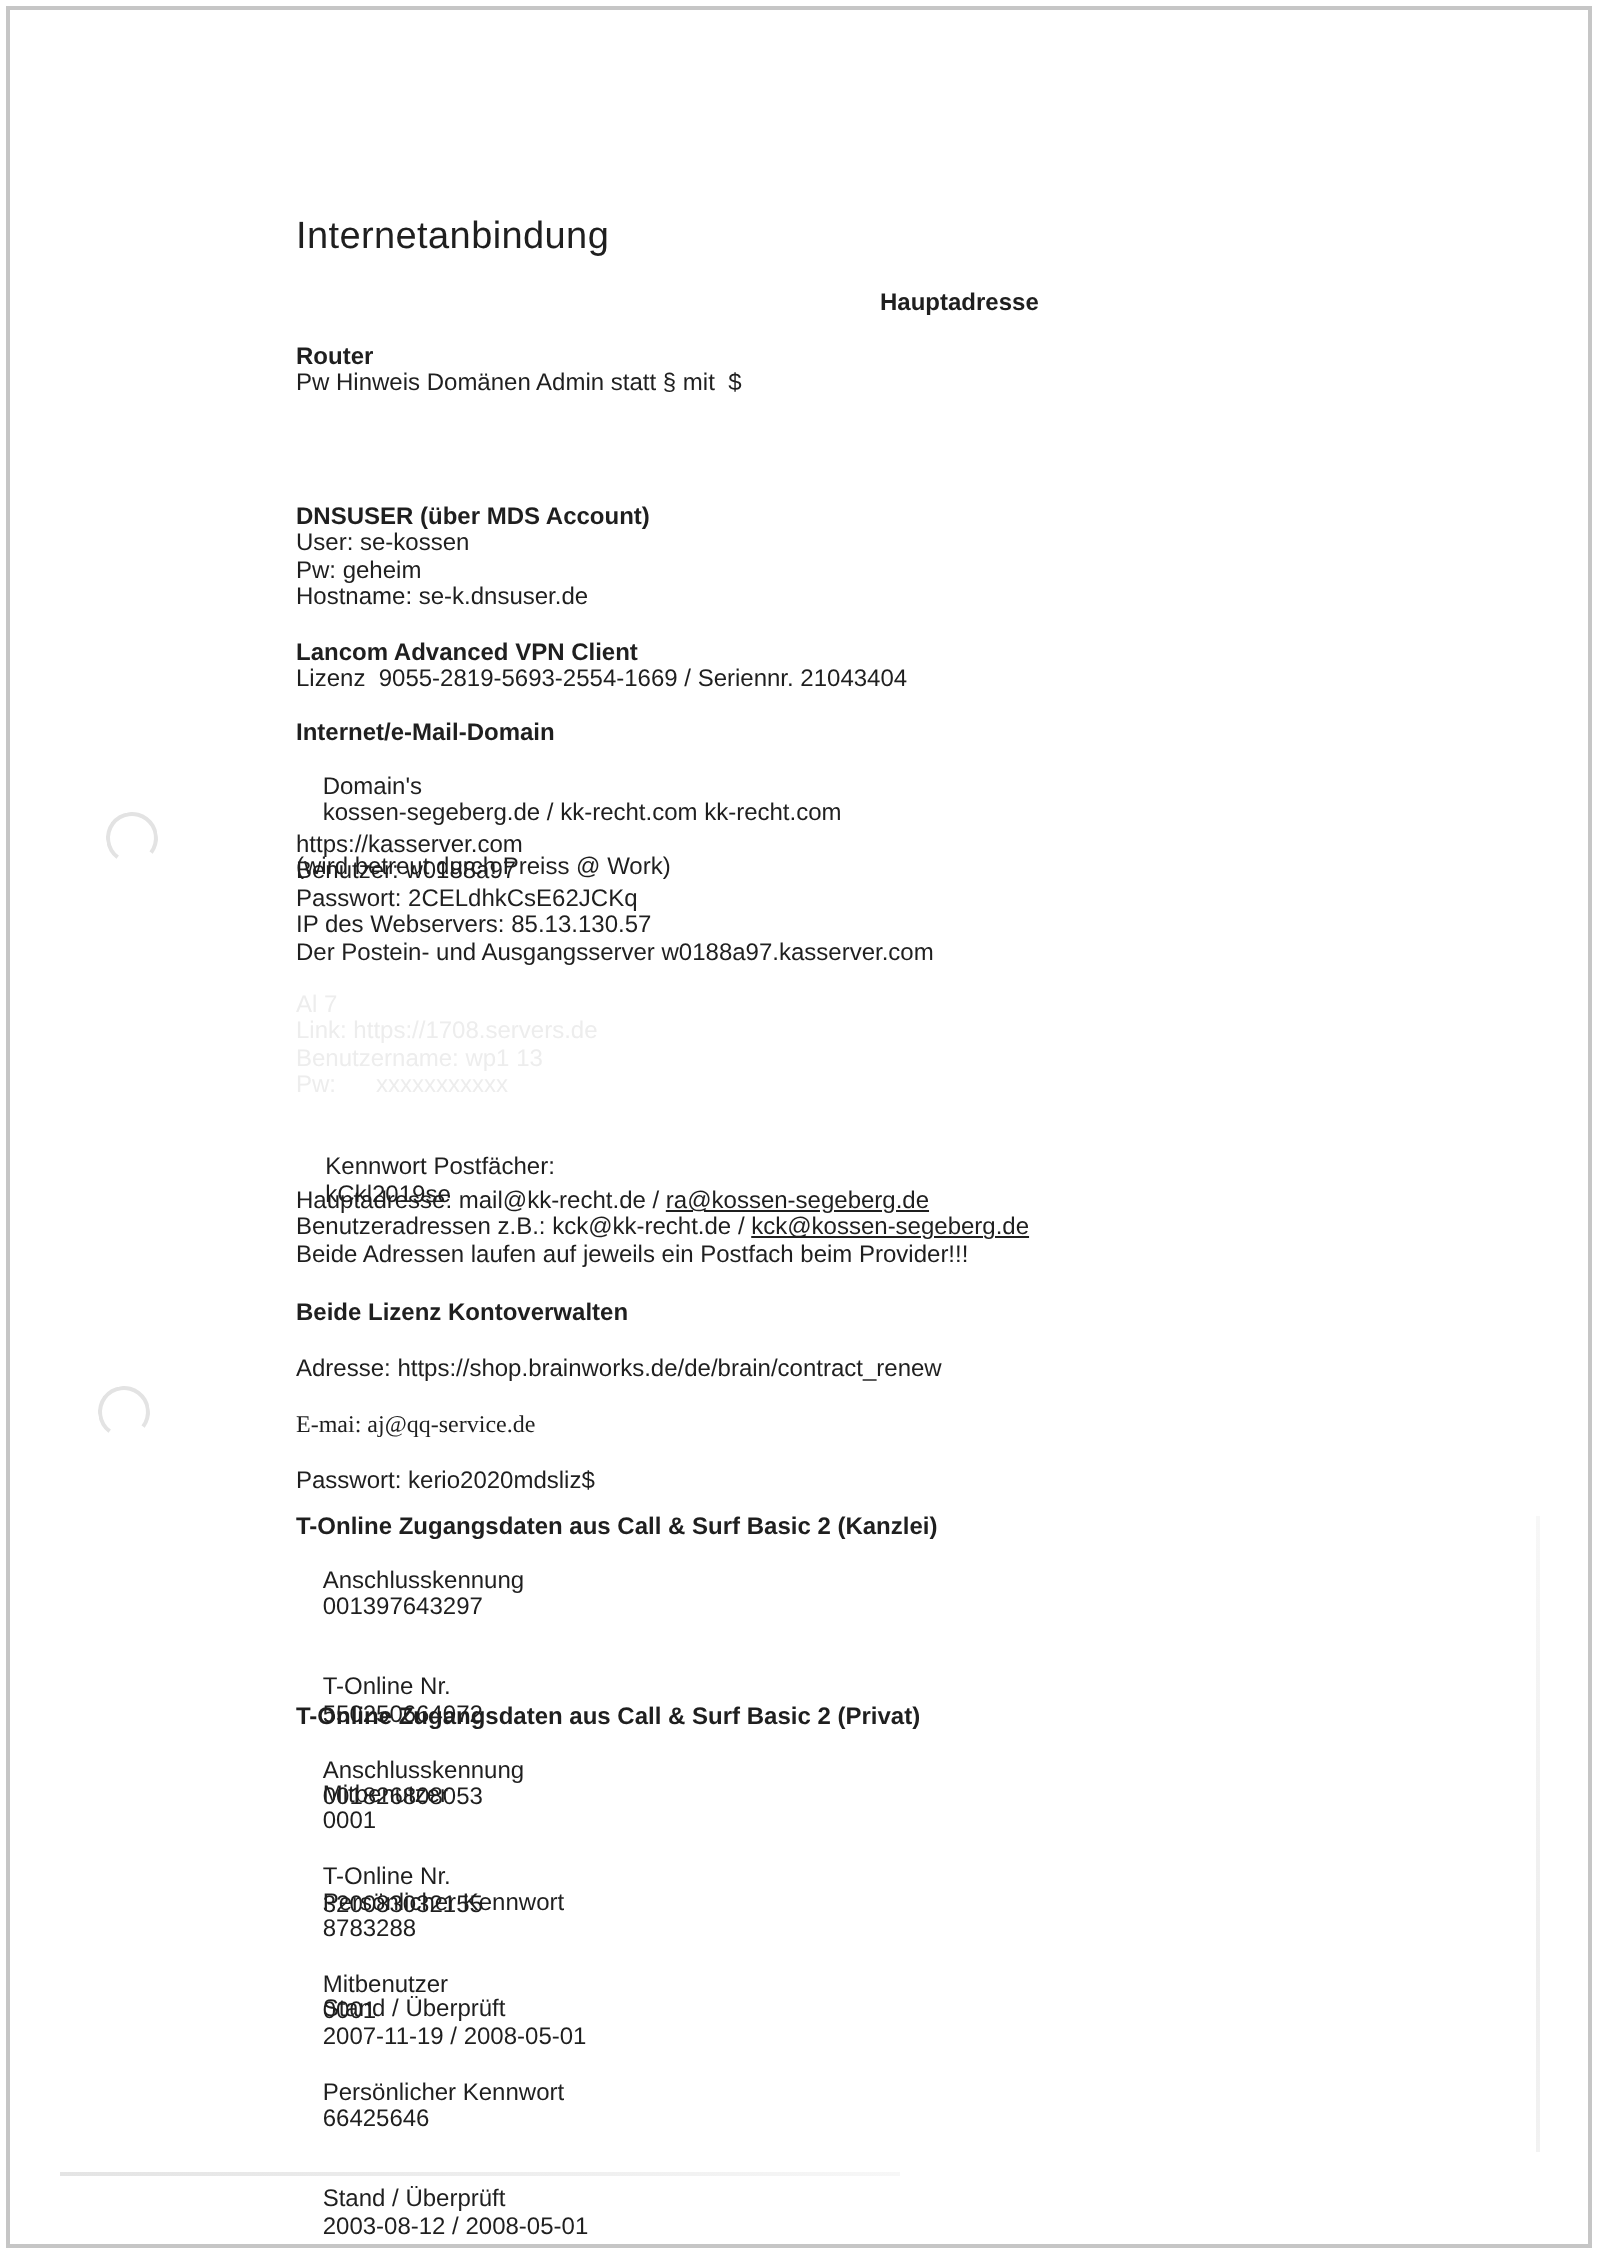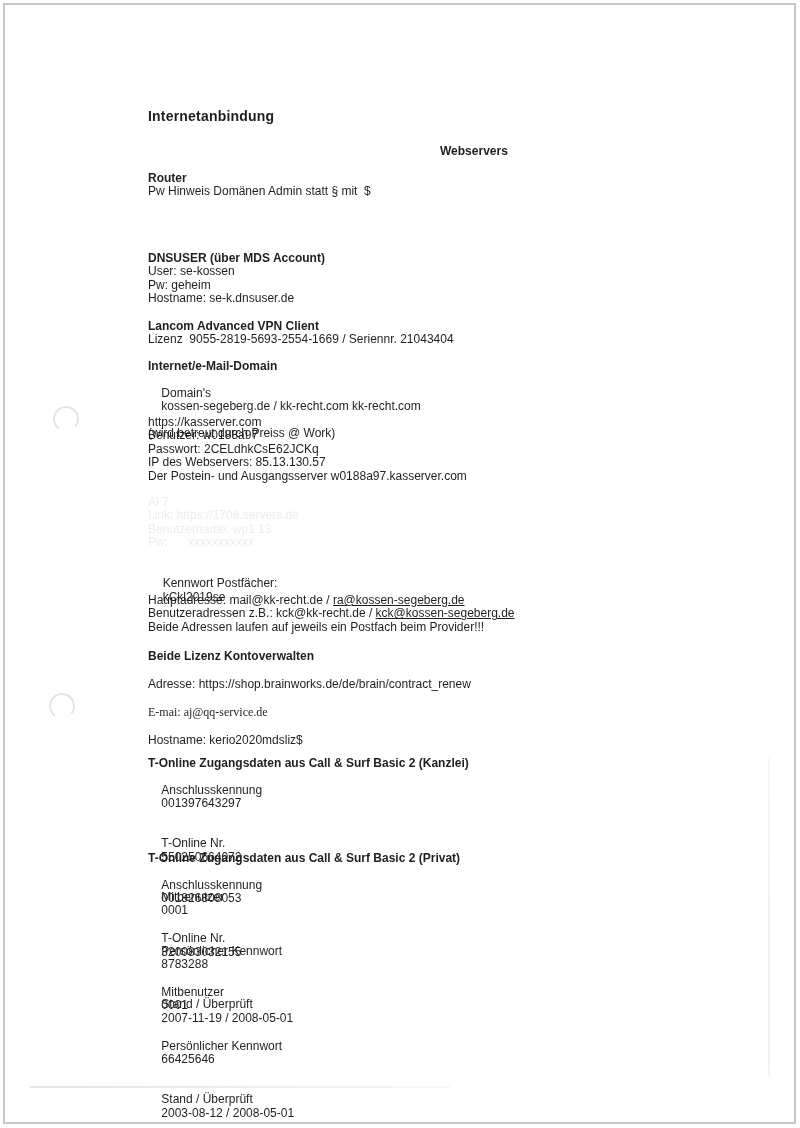--- a/index.html
+++ b/index.html
@@ -9,21 +9,21 @@
     font-family: "Liberation Sans", "DejaVu Sans", sans-serif;
     color: #1f1f1f;
   }
   .frame {
     position: absolute; left: 3px; top: 3px; right: 4px; bottom: 4px;
     border: 2px solid #c6c6c6; background: #ffffff;
   }
   .abs { position: absolute; }
   .line { font-size: 12px; line-height: 13.4px; white-space: pre-wrap; }
   .b { font-weight: bold; }
-  .title { font-size: 14px; font-weight: bold; letter-spacing: 0.2px; }
+  .title { font-size: 19px; font-weight: normal; letter-spacing: 0.2px; }
   .pair .lab { display: inline-block; vertical-align: top; }
   .w135 { width: 135px; }
   .w162 { width: 162px; }
   .w165 { width: 165px; }
   .u { text-decoration: underline; margin-top: 28px; }
   .ghost { color: #ededed; }
   .punch {
     position: absolute; width: 26px; height: 26px; border-radius: 50%;
     border: 2px solid #e3e3e3; border-bottom-color: transparent;
     transform: rotate(-8deg);
@@ -42,21 +42,21 @@
 
 <div class="frame"></div>
 
 <div class="punch" style="left:53px; top:406px;"></div>
 <div class="punch" style="left:49px; top:693px;"></div>
 <div class="scanline-bottom"></div>
 <div class="scanline-right"></div>
 
 <div class="abs title" style="left:148px; top:108px;">Internetanbindung</div>
 
-<div class="abs line b" style="left:440px; top:145px;">Webservers</div>
+<div class="abs line b" style="left:440px; top:145px;">Hauptadresse</div>
 
 <div class="abs" style="left:148px; top:172px;">
   <div class="line b">Router</div>
   <div class="line">Pw Hinweis Domänen Admin statt § mit  $</div>
 </div>
 
 <div class="abs" style="left:148px; top:252px;">
   <div class="line b">DNSUSER (über MDS Account)</div>
   <div class="line">User: se-kossen</div>
   <div class="line">Pw: geheim</div>
@@ -99,21 +99,21 @@
 
 <div class="abs" style="left:148px; top:594px;">
   <div class="line"><span>Hauptadresse: mail@kk-recht.de / </span><span class="u">ra@kossen-segeberg.de</span></div>
   <div class="line"><span>Benutzeradressen z.B.: kck@kk-recht.de / </span><span class="u">kck@kossen-segeberg.de</span></div>
   <div class="line">Beide Adressen laufen auf jeweils ein Postfach beim Provider!!!</div>
 </div>
 
 <div class="abs line b" style="left:148px; top:650px;">Beide Lizenz Kontoverwalten</div>
 <div class="abs line" style="left:148px; top:678px;">Adresse: https://shop.brainworks.de/de/brain/contract_renew</div>
 <div class="abs line" style="left:148px; top:706px;font-family:Liberation Serif, serif;">E-mai: aj@qq-service.de</div>
-<div class="abs line" style="left:148px; top:734px;">Hostname: kerio2020mdsliz$</div>
+<div class="abs line" style="left:148px; top:734px;">Passwort: kerio2020mdsliz$</div>
 
 <div class="abs" style="left:148px; top:757px;">
   <div class="line b">T-Online Zugangsdaten aus Call &amp; Surf Basic 2 (Kanzlei)</div>
   <div class="line pair">
     <span class="lab w135">Anschlusskennung</span>
     <span>001397643297</span>
   </div>
   <div class="line pair">
     <span class="lab w135">T-Online Nr.</span>
     <span>550250664072</span>

